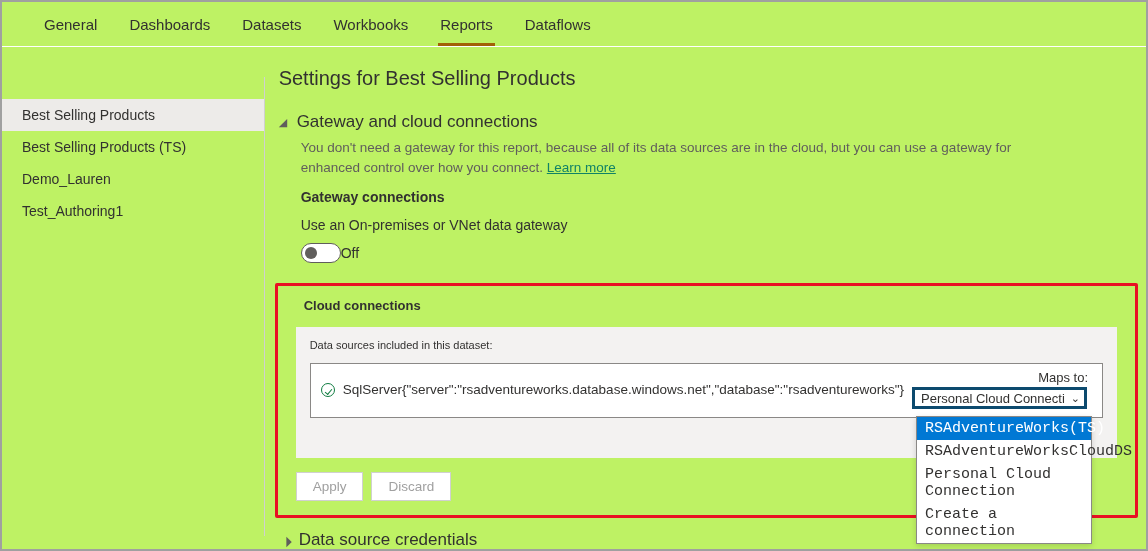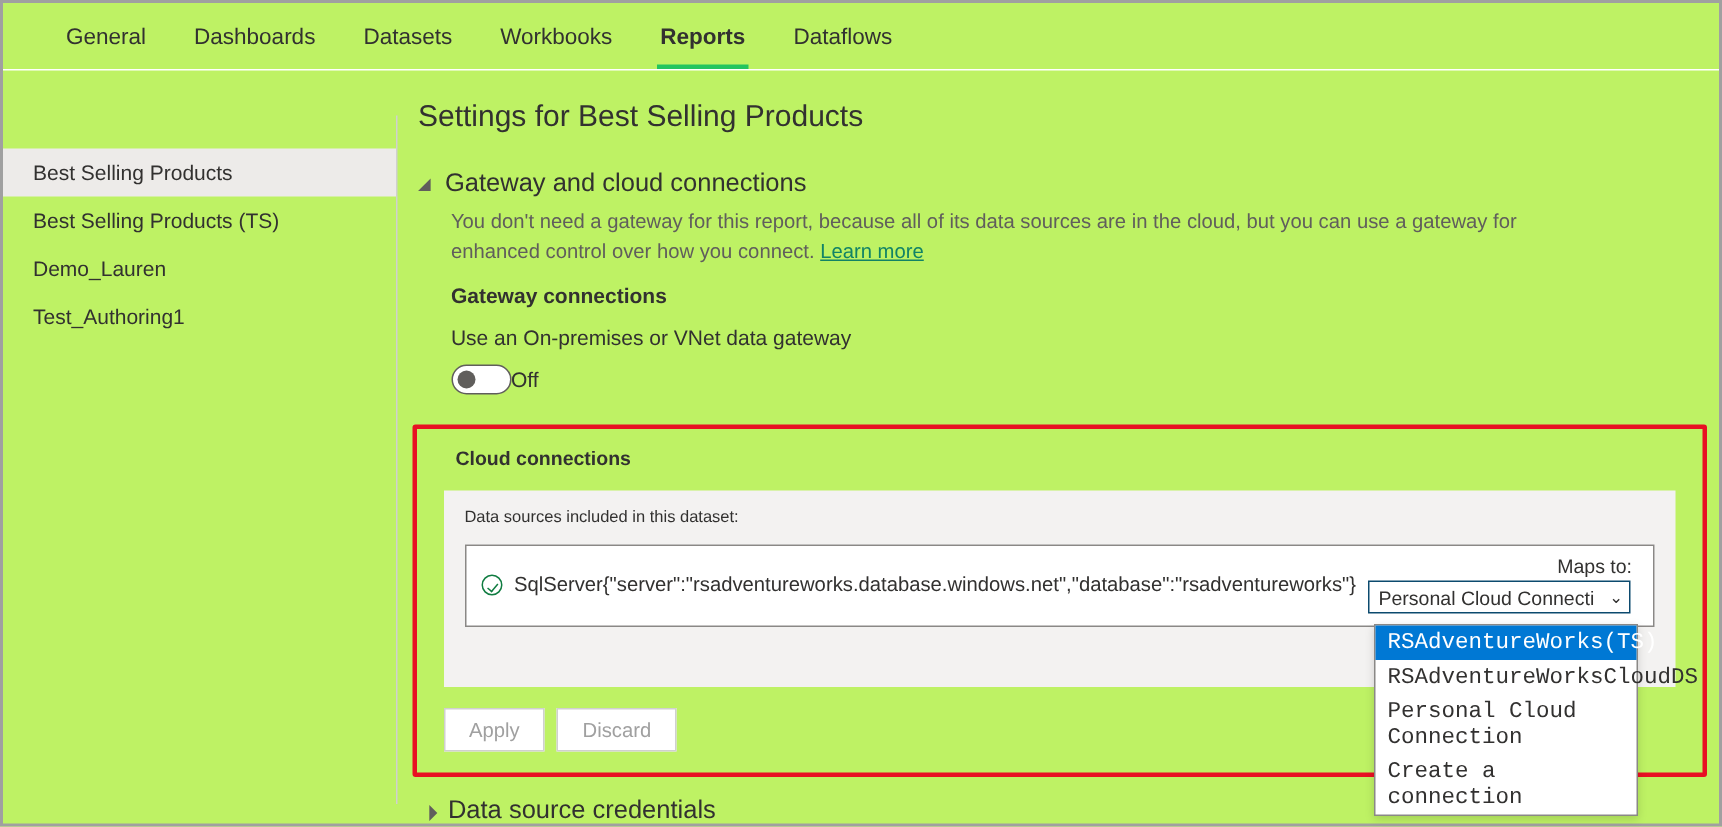--- a/index.html
+++ b/index.html
@@ -28,22 +28,22 @@
     padding: 10px 40px 0 40px;
     border-bottom: 1px solid #fff;
   }
   .tab {
     padding: 4px 2px 10px 2px;
     font-size: 15px;
     color: #323130;
     cursor: pointer;
   }
   .tab.active {
-    font-weight: 700;
-    border-bottom: 3px solid #22c55e;
+    font-weight: 400;
+    border-bottom: 3px solid #a16207;
   }
 
   
   .content {
     display: flex;
     height: calc(100% - 48px);
   }
   .sidebar {
     width: 335px;
     padding-top: 52px;
@@ -176,21 +176,21 @@
     border-bottom: 1.6px solid #107c41;
     transform: rotate(-50deg);
   }
   .ds-text { font-size: 13.5px; line-height: 1.35; flex: 1; }
 
   .maps { display: flex; flex-direction: column; align-items: flex-start; width: 180px; }
   .maps-label { font-size: 13px; margin-bottom: 2px; margin-left: auto; align-self:flex-end; padding-right:4px;}
   .select-box {
     width: 175px;
     height: 22px;
-    border: 1px solid #0c4a6e;
+    border: 3px solid #0c4a6e;
     background: #fff;
     display: flex;
     align-items: center;
     padding: 0 4px 0 6px;
     font-size: 13px;
     cursor: pointer;
     position: relative;
     white-space: nowrap;
     overflow: hidden;
   }

